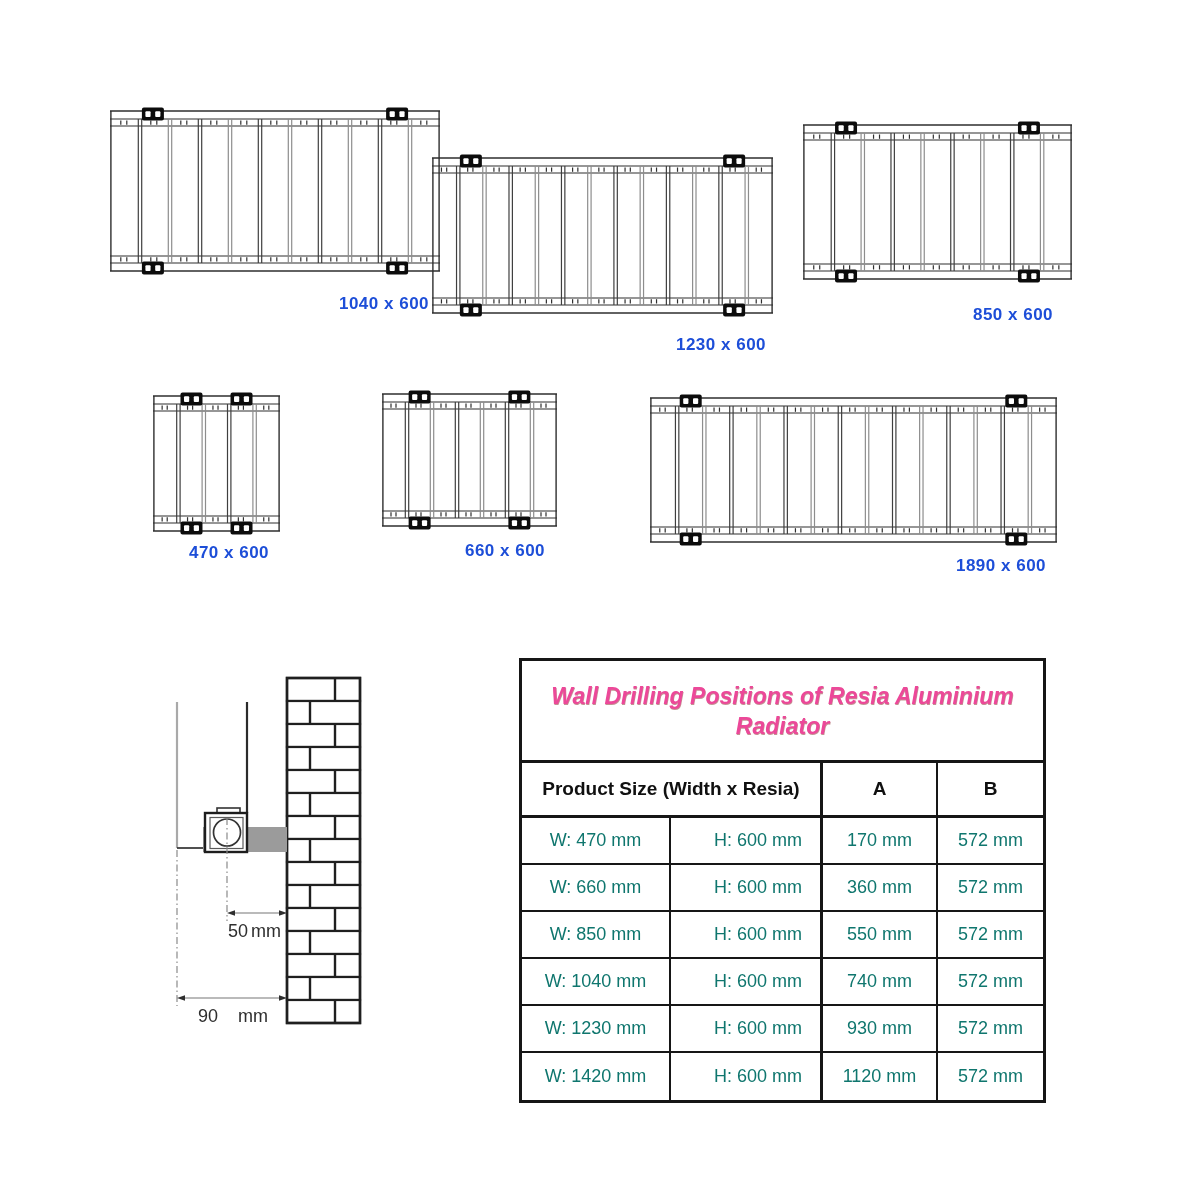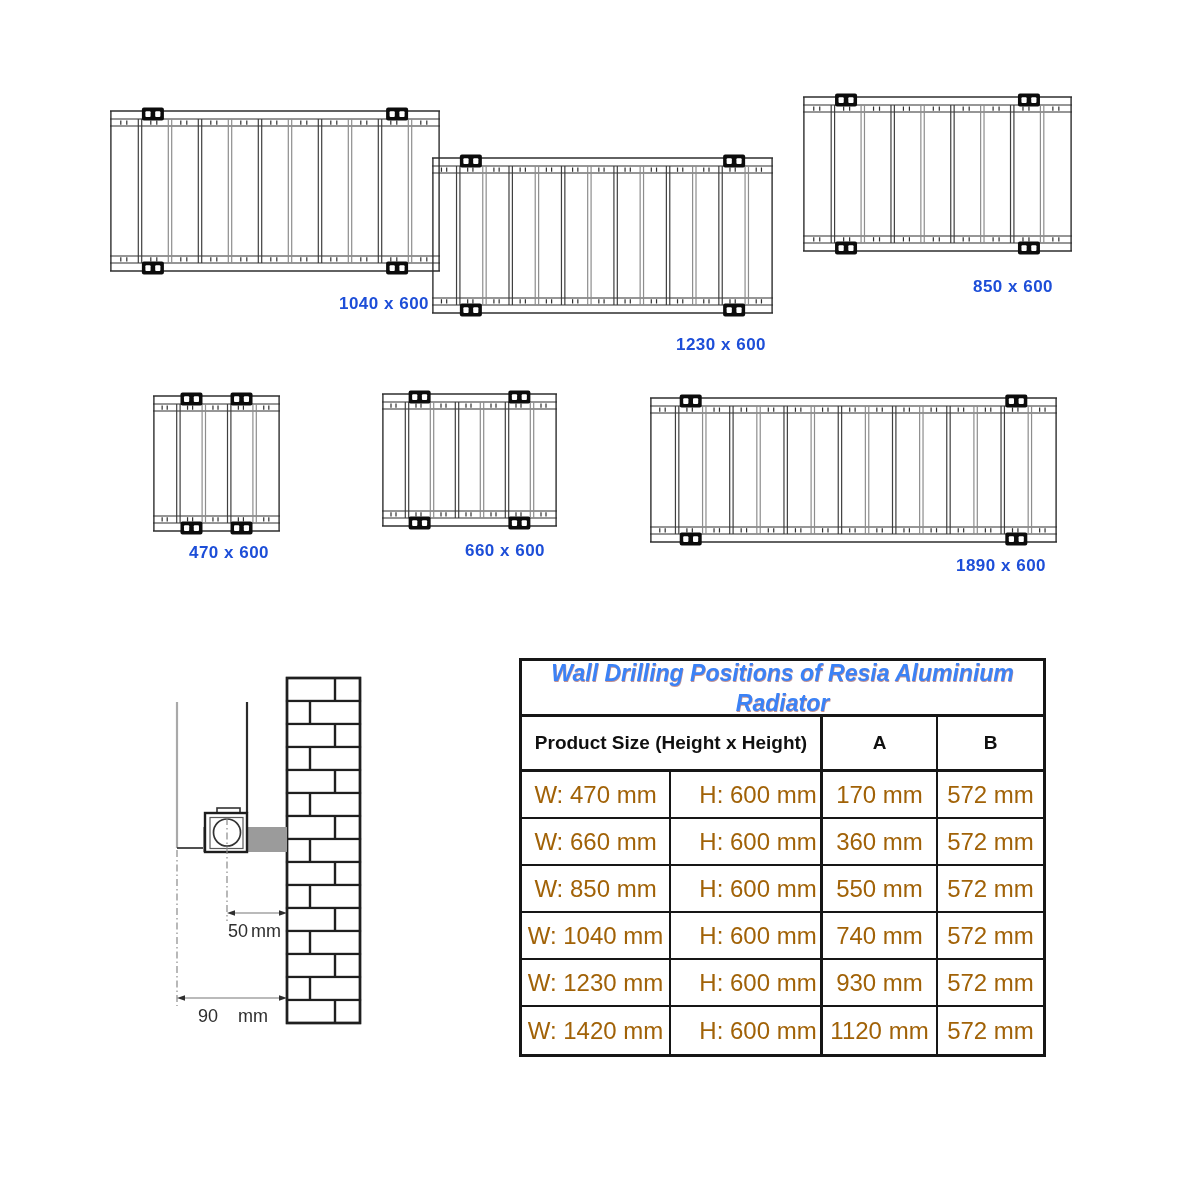--- a/index.html
+++ b/index.html
@@ -19,21 +19,21 @@
     color:#1d4ed8; white-space:nowrap;
   }
   #rad0 { left:110px; top:110px; width:330px; height:210px; }
   #rad0 .rad-draw { width:330px; height:162px; }
   #rad0 .rad-label { left:274px; top:184px; }
 
   #rad1 { left:432px; top:113px; width:341px; height:210px;margin-top:44px; }
   #rad1 .rad-draw { width:341px; height:157px; }
   #rad1 .rad-label { left:289px; top:178px; }
 
-  #rad2 { left:803px; top:96px; width:291px; height:210px; }
+  #rad2 { left:803px; top:124px; width:291px; height:210px; }
   #rad2 .rad-draw { width:269px; height:156px; }
   #rad2 .rad-label { left:210px; top:181px; }
 
   #rad3 { left:153px; top:395px; width:127px; height:185px; }
   #rad3 .rad-draw { width:127px; height:137px; }
   #rad3 .rad-label { left:76px; top:148px; }
 
   #rad4 { left:382px; top:393px; width:175px; height:185px; }
   #rad4 .rad-draw { width:175px; height:134px; }
   #rad4 .rad-label { left:123px; top:148px; }
@@ -45,30 +45,30 @@
   
   #wall-diagram { position:absolute; left:150px; top:655px; width:230px; height:400px; }
   #wall-diagram svg { overflow:visible; display:block; }
 
   
   .dtable {
     position:absolute; left:519px; top:658px; width:527px;
     border:3px solid #161616; background:#ffffff;
   }
   .dtable .title-cell {
-    height:56px; border-bottom:3px solid #161616;
+    height:102px; border-bottom:3px solid #161616;
     display:flex; flex-direction:column; justify-content:center; align-items:center;
     font-weight:bold; font-style:italic; font-size:23px; line-height:30px;
-    color:#3b82f6; text-shadow:0.5px 0.5px 0 rgba(122,12,12,0.45);
+    color:#ec4899; text-shadow:0.5px 0.5px 0 rgba(122,12,12,0.45);
   }
   .dtable .hrow { display:flex; height:55px; border-bottom:3px solid #161616; }
   .dtable .hrow .cell { font-weight:bold; font-size:19px; color:#101010; }
   .cell {
     display:flex; align-items:center; justify-content:center;
-    font-size:24px; color:#a16207; white-space:nowrap;
+    font-size:18px; color:#0f766e; white-space:nowrap;
   }
   .hc1 { width:298px; }
   .hc2 { width:116px; border-left:3px solid #161616; }
   .hc3 { flex:1; border-left:2.5px solid #161616; }
   .drow { display:flex; height:47px; border-bottom:2px solid #161616; }
   .drow:last-child { border-bottom:none; }
   .cw { width:147px; }
   .ch { width:151px; border-left:2.5px solid #161616;padding-left:25px; }
   .ca { width:116px; border-left:3px solid #161616; }
   .cb { flex:1; border-left:2.5px solid #161616; }
@@ -655,21 +655,21 @@
     </g>
   </svg>
 </div>
 
 <div class="dtable">
   <div class="title-cell">
     <span>Wall Drilling Positions of Resia Aluminium</span>
     <span>Radiator</span>
   </div>
   <div class="hrow">
-    <div class="cell hc1">Product Size (Height x Height)</div>
+    <div class="cell hc1">Product Size (Width x Resia)</div>
     <div class="cell hc2">A</div>
     <div class="cell hc3">B</div>
   </div>
   <div>
 
       <div class="drow">
         <div class="cell cw">W: 470 mm</div>
         <div class="cell ch">H: 600 mm</div>
         <div class="cell ca">170 mm</div>
         <div class="cell cb">572 mm</div>

